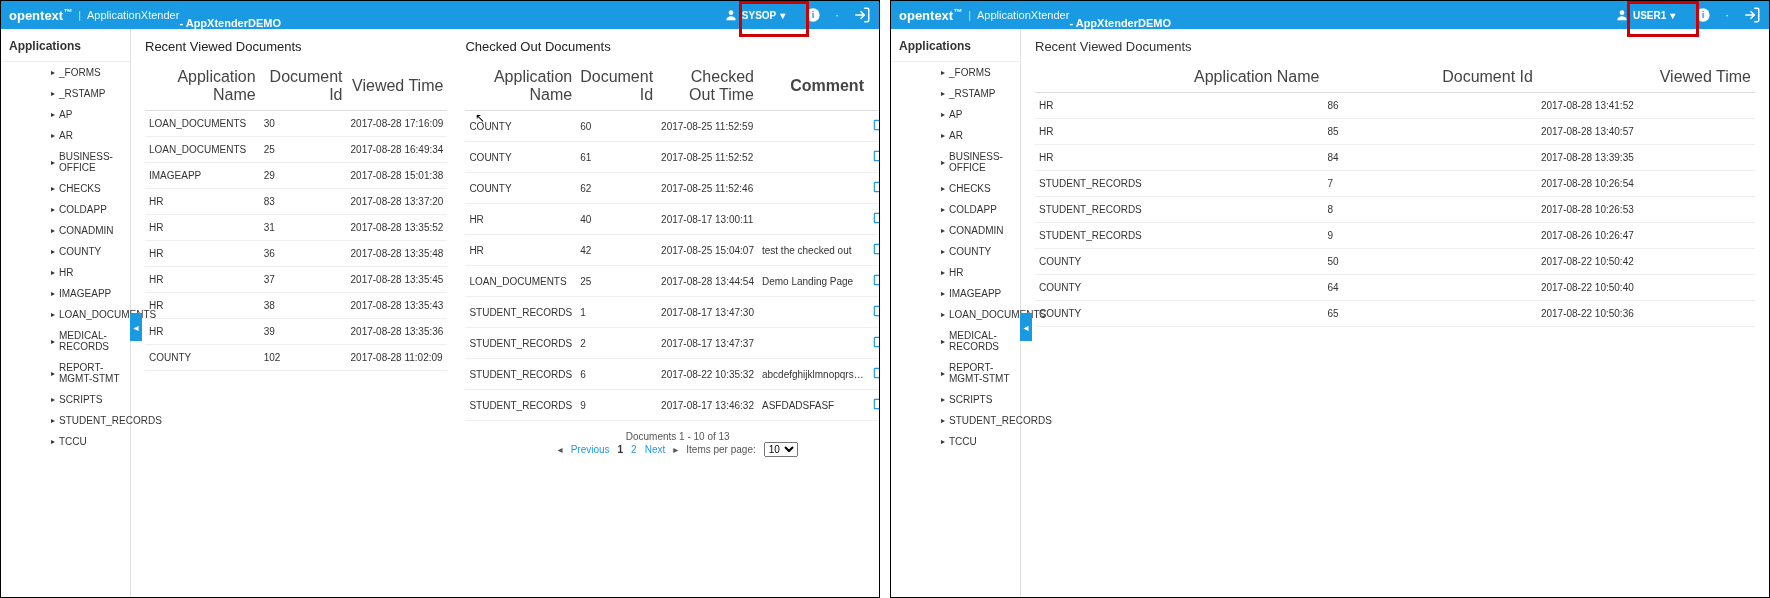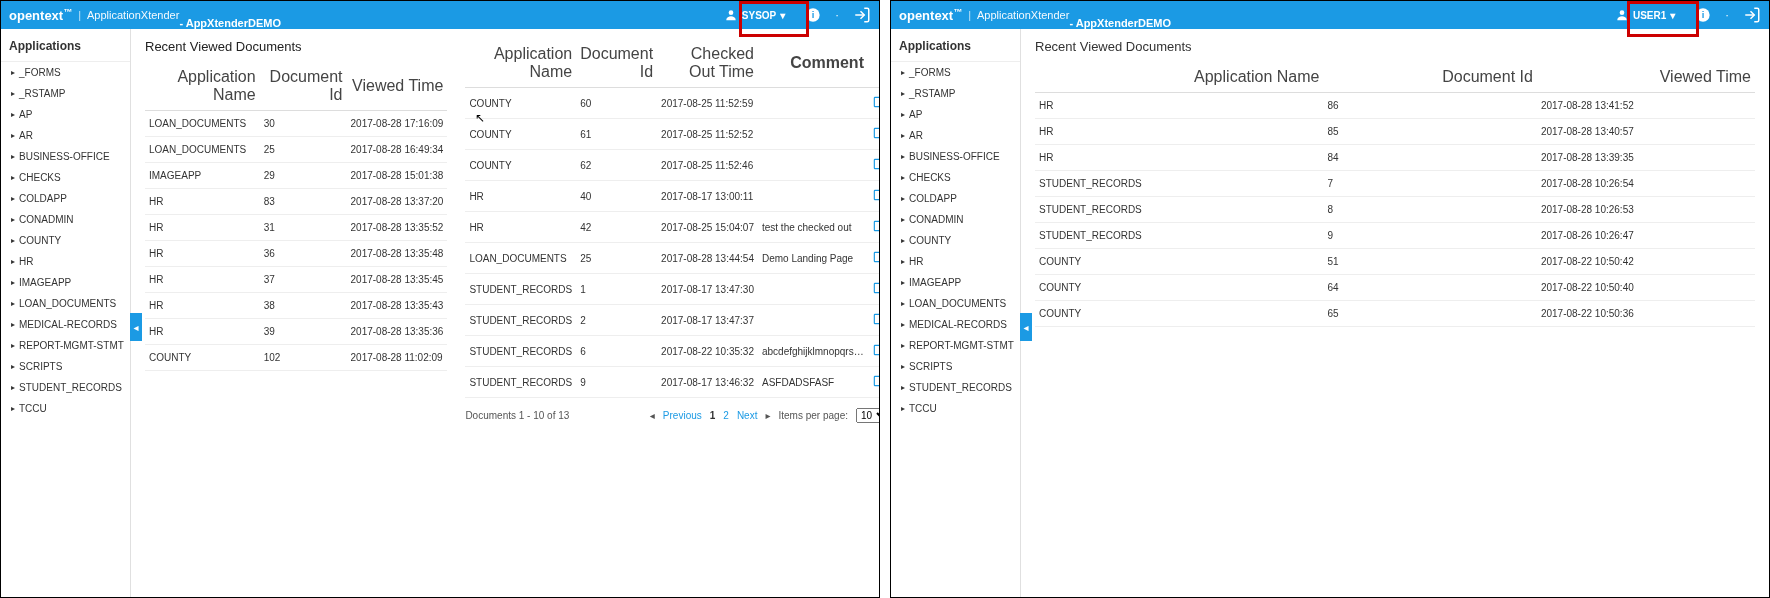--- a/index.html
+++ b/index.html
@@ -15,35 +15,35 @@
   .prod { font-size: 11px; opacity: .95; }
   .demo { font-weight: bold; font-size: 11px; margin-top: 16px; }
   .header-right { margin-left: auto; display: flex; align-items: center; gap: 14px; }
   .user-btn { display: flex; align-items: center; gap: 4px; color:#fff; padding: 2px 6px; cursor: pointer; font-size: 10px; font-weight: bold;}
   .hicon { color:#fff; display:inline-flex; align-items:center; }
   .red-box { position: absolute; border: 3px solid #c00; top: 0px; height: 36px; }
   
   .body { display:flex; height: calc(100% - 28px); }
   .sidebar { width: 130px; border-right: 1px solid #e0e0e0; background:#fff; position: relative; }
   .sidebar h3 { font-size: 12px; padding: 10px 8px 8px; font-weight: bold; border-bottom: 1px solid #eee;}
-  .app-list { list-style:none; }
+  .app-list { list-style:none;padding-left:40px; }
   .app-list li { padding: 5px 4px 5px 10px; font-size: 10px; color:#333; cursor:pointer; display:flex; align-items:center; gap:4px;}
   .app-list li::before { content: "\25B8"; font-size: 8px; color:#333; }
   .collapse-tab { position:absolute; right:-12px; top: 50%; width:12px; height:28px; background:#1b9ae4; color:#fff; display:flex; align-items:center; justify-content:center; font-size:10px; cursor:pointer; }
   
   .main { flex:1; padding: 10px 14px; overflow:hidden; }
   .cols { display:flex; gap: 18px; }
   .col { flex:1; }
   .col h2 { font-size: 13px; font-weight: normal; color:#222; margin-bottom: 8px; }
   table { width:100%; border-collapse: collapse; font-size: 10px; }
   th { text-align:right; font-weight:normal; color:#444; padding: 6px 4px; border-bottom:1px solid #ddd; font-size:16px;}
   td { padding: 7px 4px; border-bottom: 1px solid #eee; color:#333; font-size:10px; white-space:nowrap; overflow:hidden; text-overflow:ellipsis;}
   .action-cell { text-align:right; color:#1b9ae4; }
   .action-icon { color:#1b9ae4; cursor:pointer; display:inline-block;}
-  .pager { display:flex; align-items:center; justify-content:space-between; margin-top:10px; font-size:10px; color:#555;}
+  .pager { display:flex; align-items:center; justify-content:space-between; margin-top:10px; font-size:10px; color:#555;flex-direction:column;}
   .pager .right { display:flex; align-items:center; gap:8px;}
   .pager a { color:#1b9ae4; text-decoration:none; cursor:pointer;}
   .pager .cur { color:#333; font-weight:bold; }
   .pager select { font-size:10px; }
   .cursor-arrow { position:absolute; font-size:12px; color:#000; pointer-events:none;}
   .col-wide th:nth-child(1){width:22%;} .col-wide th:nth-child(2){width:12%;} .col-wide th:nth-child(3){width:20%;} .col-wide th:nth-child(4){width:34%;font-weight:bold;} .col-wide th:nth-child(5){width:12%;}
 </style>
 </head>
 <body>
 
@@ -168,20 +168,21 @@
                   <tr>
                     <td>COUNTY</td>
                     <td>102</td>
                     <td>2017-08-28 11:02:09</td>
                   </tr>
                 </tbody>
             </table>
             <span class="cursor-arrow" style="left:474px; top:110px;">↖</span>
           </div>
           <div class="col col-wide">
+            <h2>Checked Out Documents</h2>
             <table>
               <thead>
                   <tr>
                     <th>Application Name</th>
                     <th>Document Id</th>
                     <th>Checked Out Time</th>
                     <th>Comment</th>
                     <th></th>
                   </tr>
                 </thead>
@@ -403,21 +404,21 @@
                 <td>8</td>
                 <td>2017-08-28 10:26:53</td>
               </tr>
               <tr>
                 <td>STUDENT_RECORDS</td>
                 <td>9</td>
                 <td>2017-08-26 10:26:47</td>
               </tr>
               <tr>
                 <td>COUNTY</td>
-                <td>51</td>
+                <td>50</td>
                 <td>2017-08-22 10:50:42</td>
               </tr>
               <tr>
                 <td>COUNTY</td>
                 <td>64</td>
                 <td>2017-08-22 10:50:40</td>
               </tr>
               <tr>
                 <td>COUNTY</td>
                 <td>65</td>

